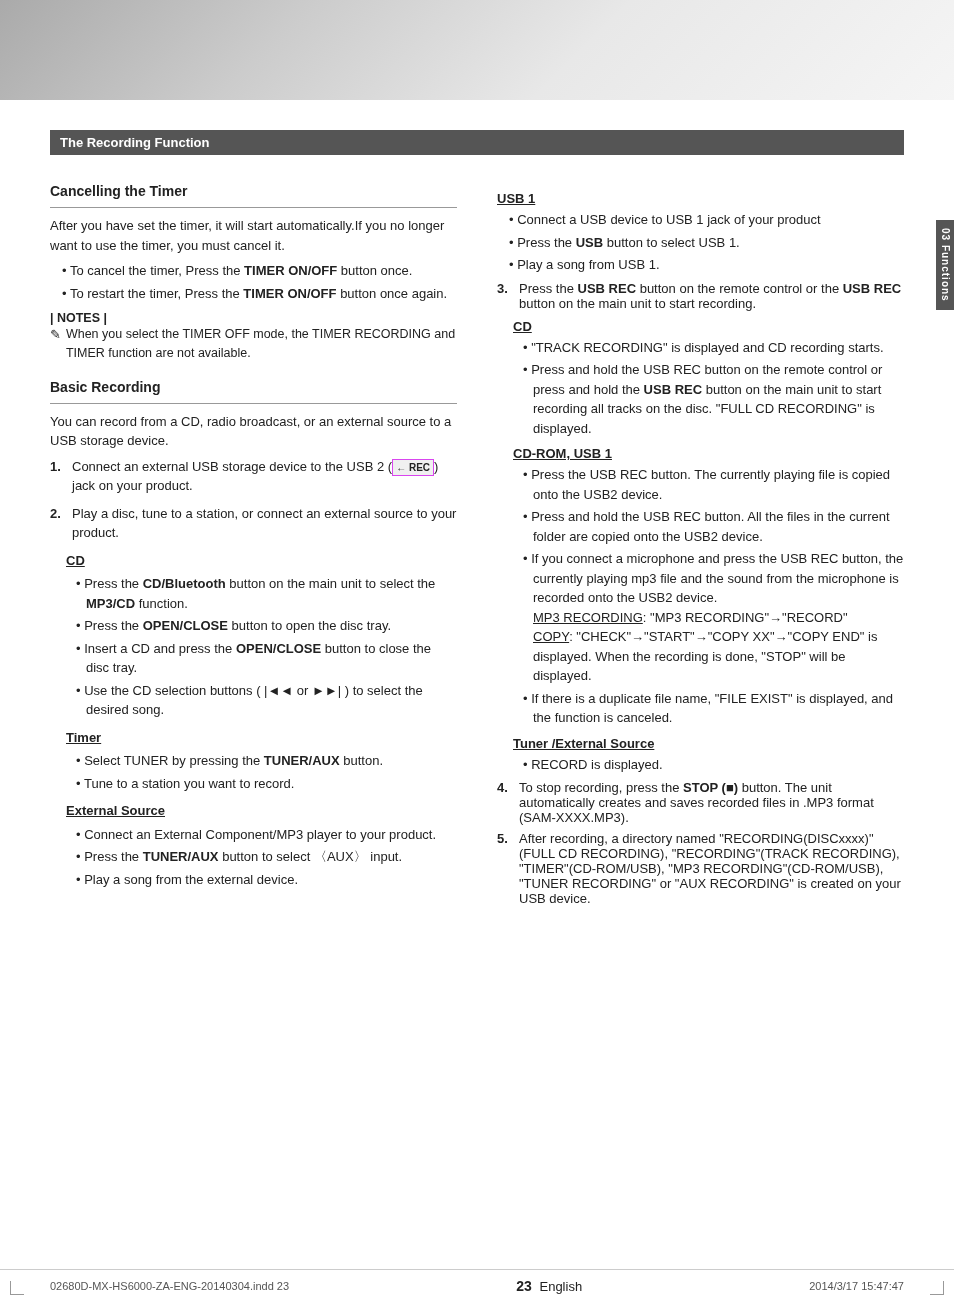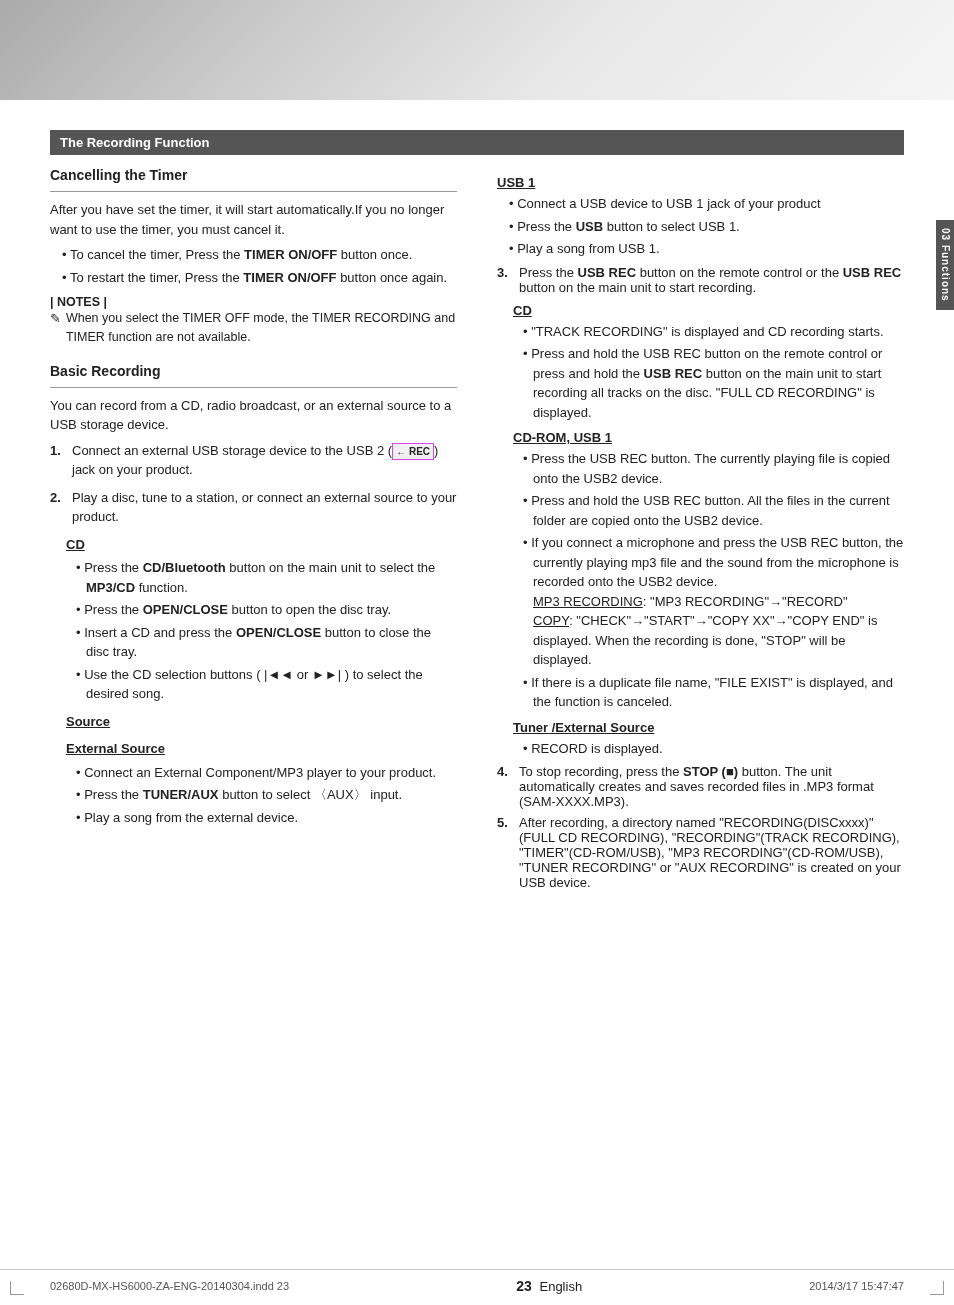--- a/index.html
+++ b/index.html
@@ -70,21 +70,21 @@
       min-width: 0;
     }
 
     
     .section-title-bar {
       background: #555;
       color: #fff;
       font-size: 13px;
       font-weight: bold;
       padding: 5px 10px;
-      margin-bottom: 12px;
+      margin-bottom: 28px;
     }
 
     .section-heading {
       font-size: 14px;
       font-weight: bold;
       border-bottom: 1px solid #999;
       padding-bottom: 8px;
       margin-bottom: 8px;
       margin-top: 0;
     }
@@ -268,21 +268,25 @@
               <div class="underline-heading">CD</div>
               <ul>
                 <li>Press the <span class="bold">CD/Bluetooth</span> button on the main unit to select the <span class="bold">MP3/CD</span> function.</li>
                 <li>Press the <span class="bold">OPEN/CLOSE</span> button to open the disc tray.</li>
                 <li>Insert a CD and press the <span class="bold">OPEN/CLOSE</span> button to close the disc tray.</li>
                 <li>Use the CD selection buttons ( |◄◄ or ►►| ) to select the desired song.</li>
               </ul>
             </div>
 
             <div class="sub-section">
-              <div class="underline-heading">Source</div>
+              <div class="underline-heading">Timer</div>
+              <ul>
+                <li>Select TUNER by pressing the <span class="bold">TUNER/AUX</span> button.</li>
+                <li>Tune to a station you want to record.</li>
+              </ul>
             </div>
 
             <div class="sub-section">
               <div class="underline-heading">External Source</div>
               <ul>
                 <li>Connect an External Component/MP3 player to your product.</li>
                 <li>Press the <span class="bold">TUNER/AUX</span> button to select 〈AUX〉 input.</li>
                 <li>Play a song from the external device.</li>
               </ul>
             </div>

